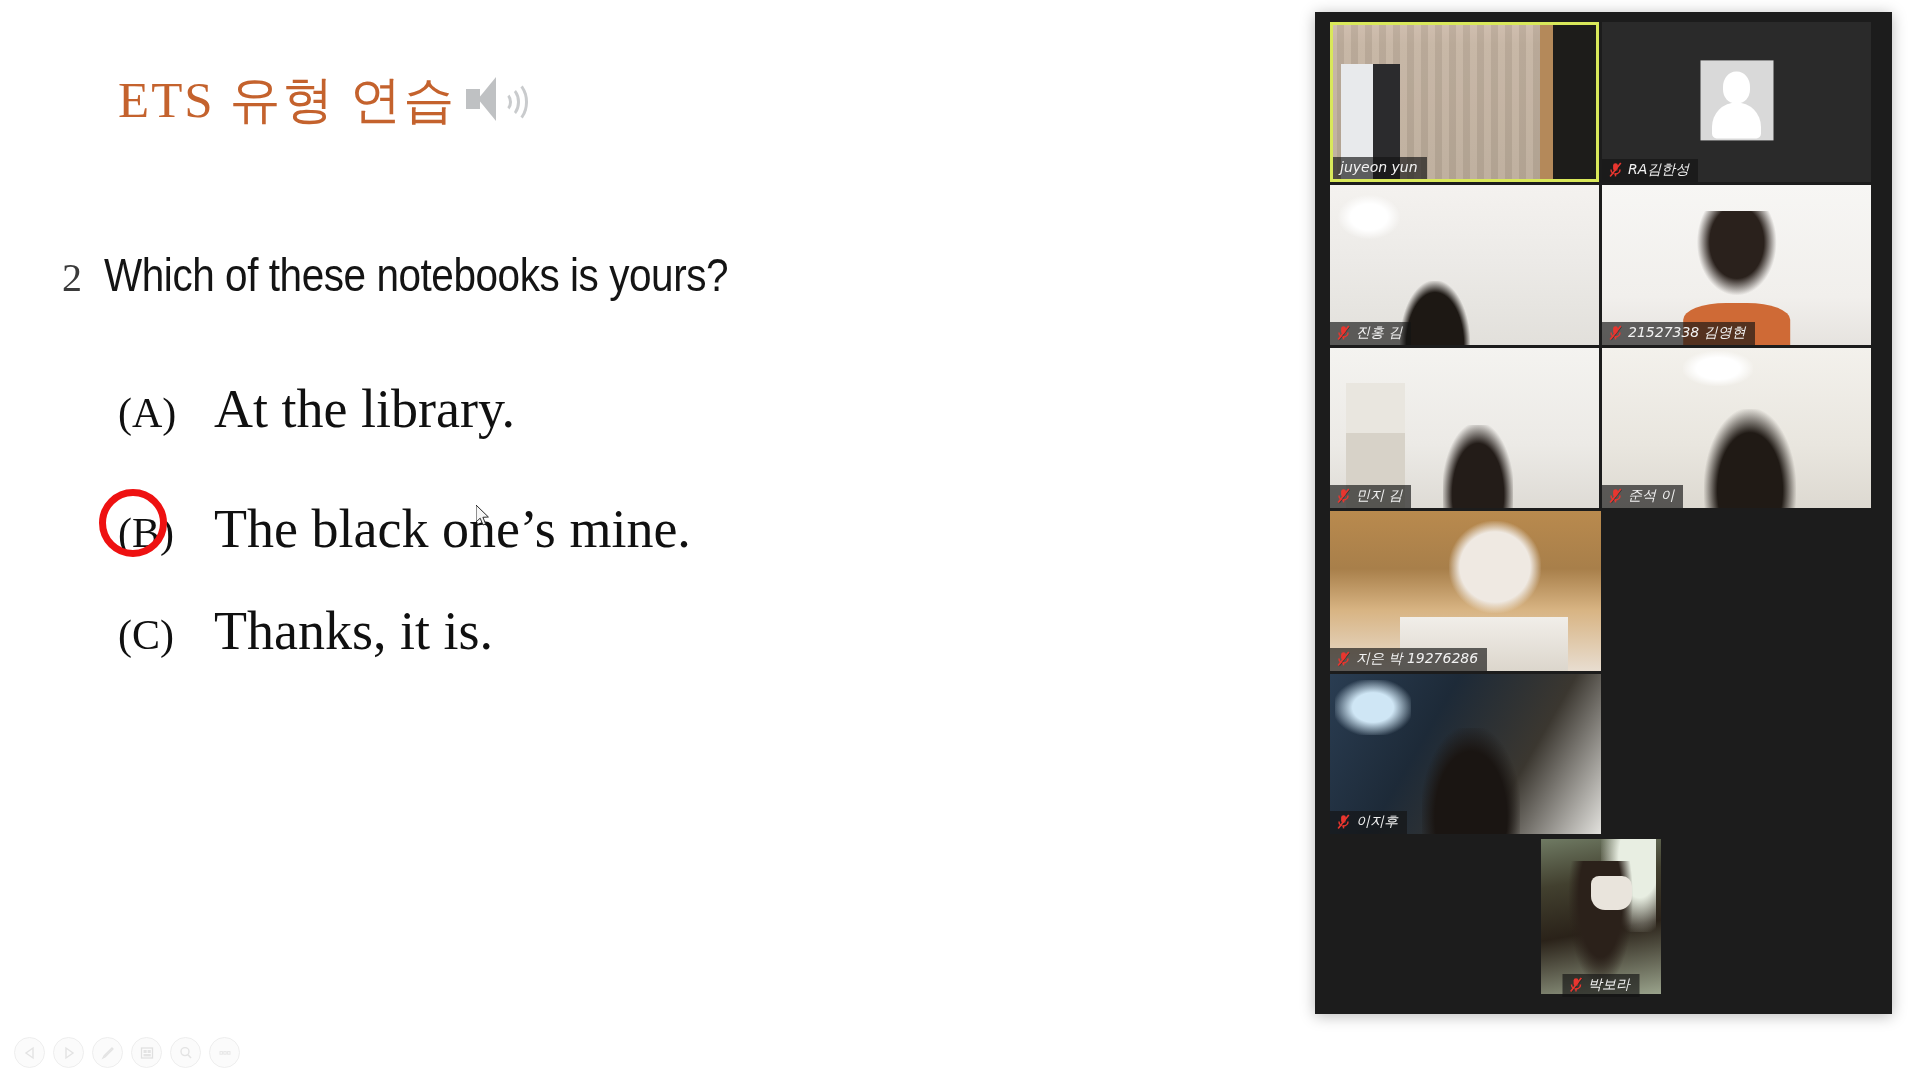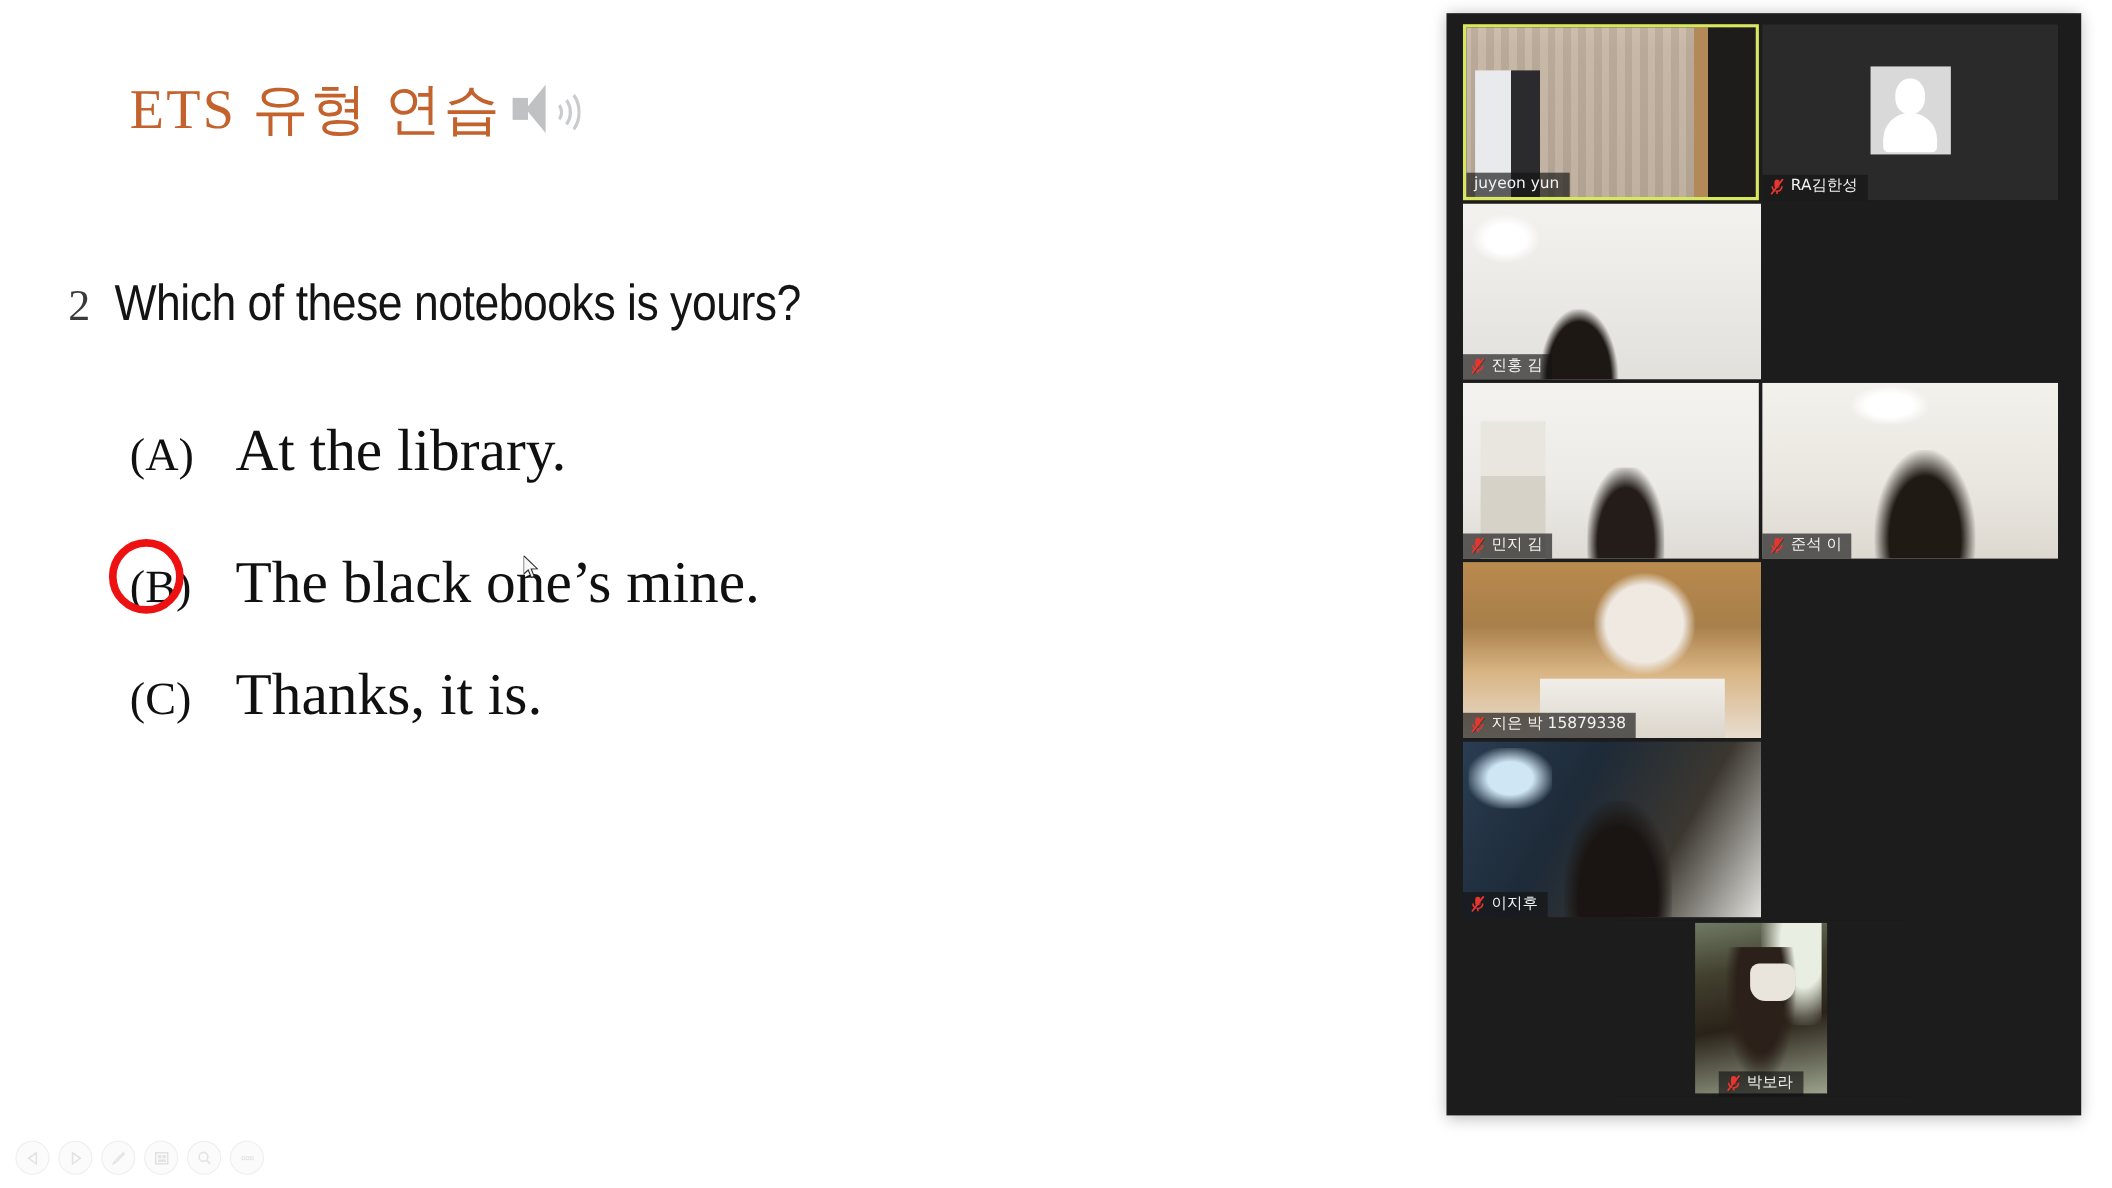--- a/index.html
+++ b/index.html
@@ -178,20 +178,21 @@
     left: 15px;
     top: 10px;
     width: 545px;
     height: 985px;
   }
   .vrow {
     display: flex;
     width: 545px;
     height: 160px;
     margin-bottom: 3px;
+    font-style: italic;
   }
   .vrow.single {
     justify-content: center;
   }
   .vtile {
     position: relative;
     width: 271px;
     height: 160px;
     margin-right: 3px;
     overflow: hidden;
@@ -603,20 +604,33 @@
               <span class="mic-muted"><svg viewBox="0 0 13 16" width="13" height="16">
                   <rect x="4.1" y="1.2" width="4.8" height="8" rx="2.4" fill="#e8362f"></rect>
                   <path d="M2 7.4 a4.5 4.5 0 0 0 9 0" fill="none" stroke="#e8362f" stroke-width="1.5"></path>
                   <line x1="6.5" y1="11.2" x2="6.5" y2="14.4" stroke="#e8362f" stroke-width="1.5"></line>
                   <line x1="1.2" y1="14.6" x2="11.8" y2="0.9" stroke="#e8362f" stroke-width="1.7"></line>
                   <line x1="2.4" y1="15.2" x2="13" y2="1.5" stroke="#1c1c1c" stroke-width="0.9" opacity="0.55"></line>
                 </svg></span>
               <span class="nm-text">진홍 김</span>
             </div>
           </div>
+          <div class="vtile">
+            <div class="vbg bg-kimyh"></div>
+            <div class="namebar">
+              <span class="mic-muted"><svg viewBox="0 0 13 16" width="13" height="16">
+                  <rect x="4.1" y="1.2" width="4.8" height="8" rx="2.4" fill="#e8362f"></rect>
+                  <path d="M2 7.4 a4.5 4.5 0 0 0 9 0" fill="none" stroke="#e8362f" stroke-width="1.5"></path>
+                  <line x1="6.5" y1="11.2" x2="6.5" y2="14.4" stroke="#e8362f" stroke-width="1.5"></line>
+                  <line x1="1.2" y1="14.6" x2="11.8" y2="0.9" stroke="#e8362f" stroke-width="1.7"></line>
+                  <line x1="2.4" y1="15.2" x2="13" y2="1.5" stroke="#1c1c1c" stroke-width="0.9" opacity="0.55"></line>
+                </svg></span>
+              <span class="nm-text">21527338 김영현</span>
+            </div>
+          </div>
         </div>
         <div class="vrow">
           <div class="vtile">
             <div class="vbg bg-minji"></div>
             <div class="namebar">
               <span class="mic-muted"><svg viewBox="0 0 13 16" width="13" height="16">
                   <rect x="4.1" y="1.2" width="4.8" height="8" rx="2.4" fill="#e8362f"></rect>
                   <path d="M2 7.4 a4.5 4.5 0 0 0 9 0" fill="none" stroke="#e8362f" stroke-width="1.5"></path>
                   <line x1="6.5" y1="11.2" x2="6.5" y2="14.4" stroke="#e8362f" stroke-width="1.5"></line>
                   <line x1="1.2" y1="14.6" x2="11.8" y2="0.9" stroke="#e8362f" stroke-width="1.7"></line>
@@ -643,21 +657,21 @@
           <div class="vtile">
             <div class="vbg bg-jieun"></div>
             <div class="namebar">
               <span class="mic-muted"><svg viewBox="0 0 13 16" width="13" height="16">
                   <rect x="4.1" y="1.2" width="4.8" height="8" rx="2.4" fill="#e8362f"></rect>
                   <path d="M2 7.4 a4.5 4.5 0 0 0 9 0" fill="none" stroke="#e8362f" stroke-width="1.5"></path>
                   <line x1="6.5" y1="11.2" x2="6.5" y2="14.4" stroke="#e8362f" stroke-width="1.5"></line>
                   <line x1="1.2" y1="14.6" x2="11.8" y2="0.9" stroke="#e8362f" stroke-width="1.7"></line>
                   <line x1="2.4" y1="15.2" x2="13" y2="1.5" stroke="#1c1c1c" stroke-width="0.9" opacity="0.55"></line>
                 </svg></span>
-              <span class="nm-text">지은 박 15879338</span>
+              <span class="nm-text">지은 박 19276286</span>
             </div>
           </div>
         </div>
         <div class="vrow">
           <div class="vtile">
             <div class="vbg bg-jihoo"></div>
             <div class="namebar">
               <span class="mic-muted"><svg viewBox="0 0 13 16" width="13" height="16">
                   <rect x="4.1" y="1.2" width="4.8" height="8" rx="2.4" fill="#e8362f"></rect>
                   <path d="M2 7.4 a4.5 4.5 0 0 0 9 0" fill="none" stroke="#e8362f" stroke-width="1.5"></path>

